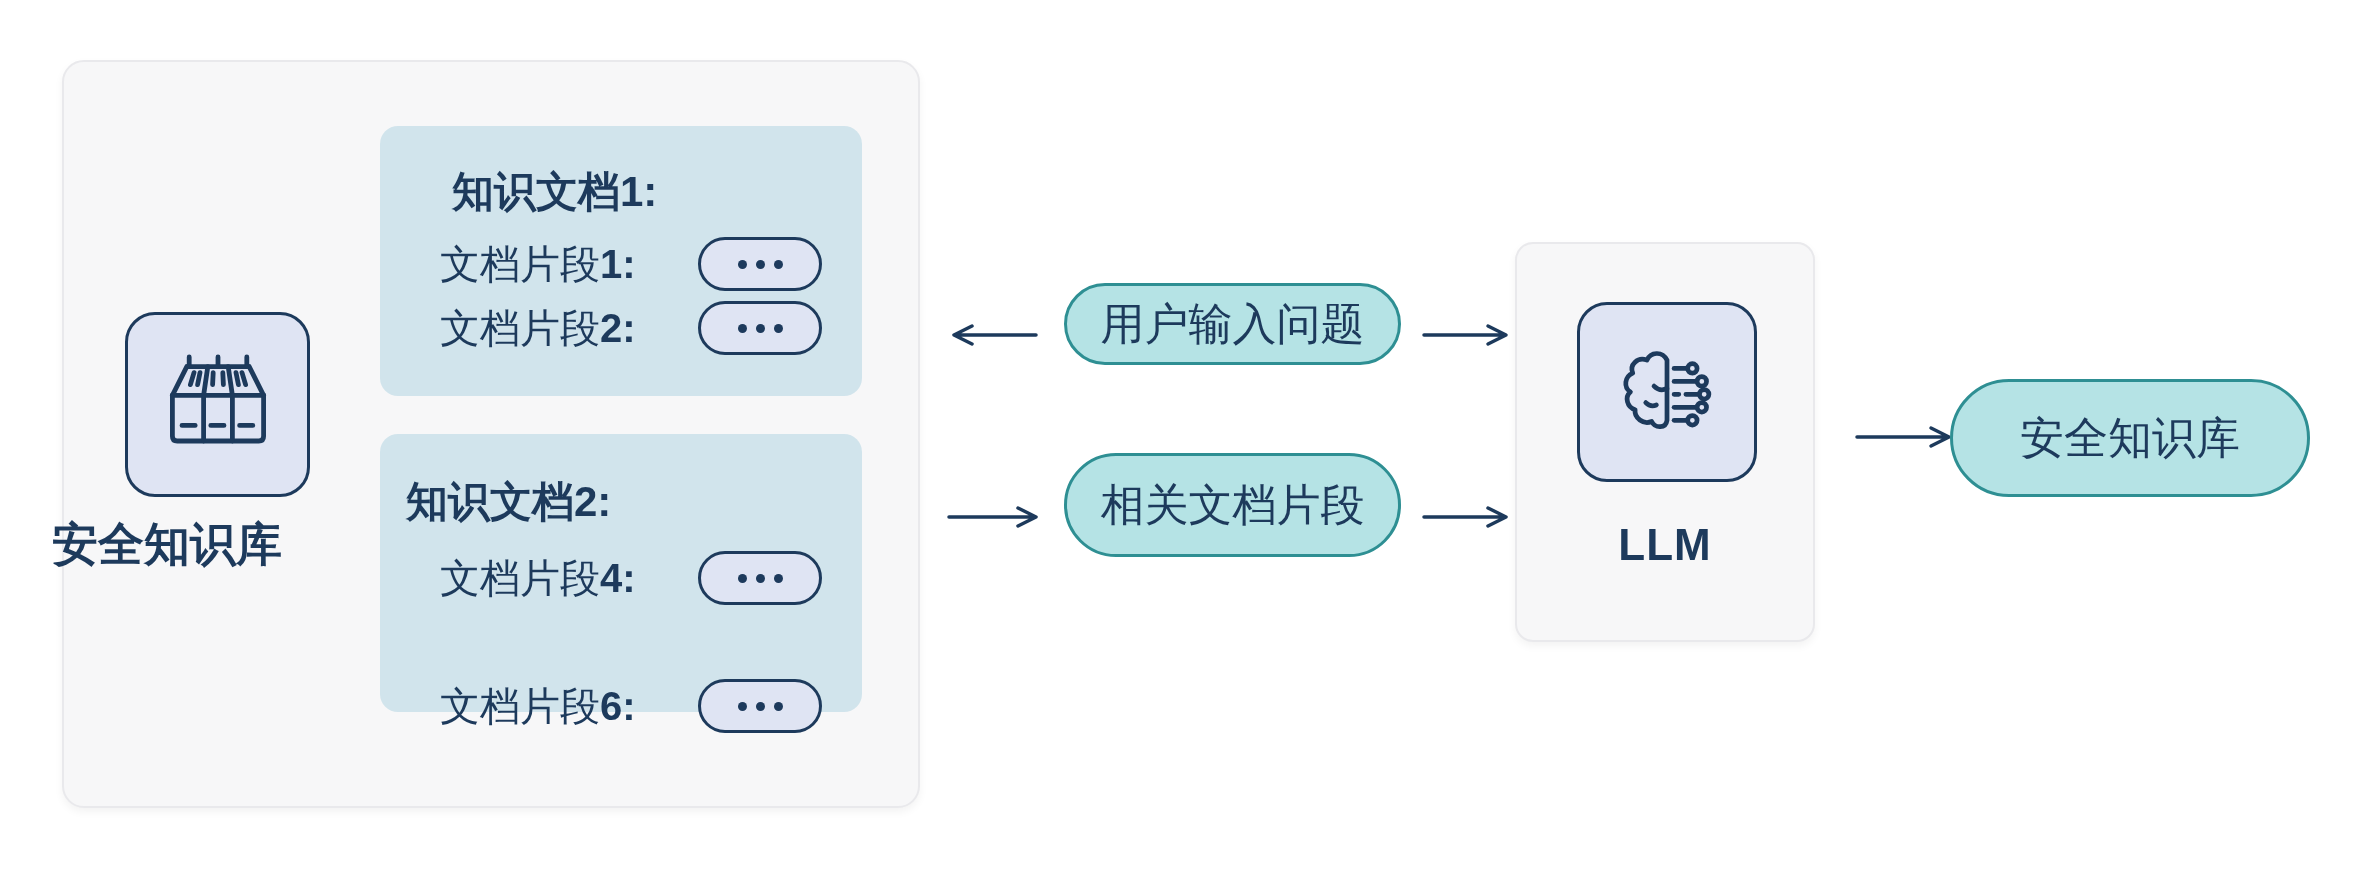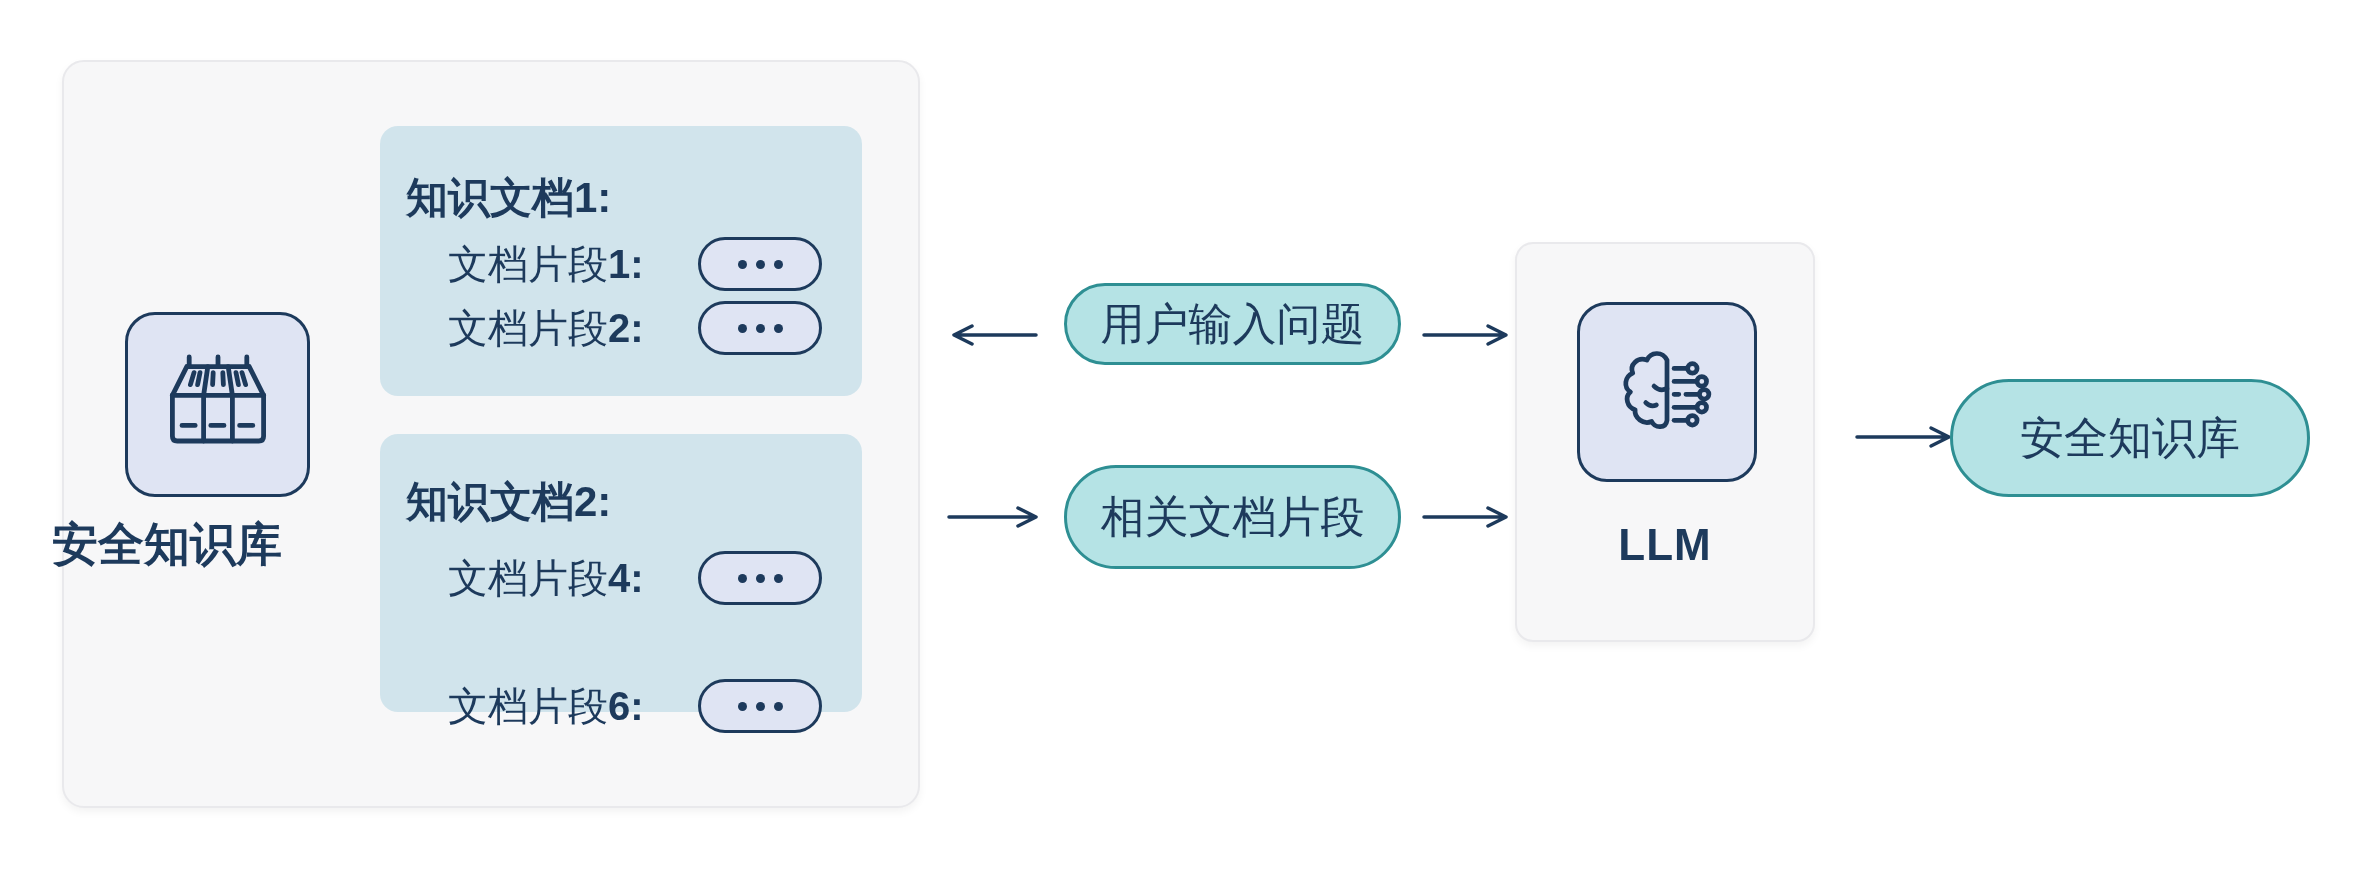--- a/index.html
+++ b/index.html
@@ -28,36 +28,36 @@
 
   #kb-label{position:absolute;left:-12px;top:452px;width:330px;text-align:left;
             font-size:46px;font-weight:bold;color:var(--navy);}
   #llm-label{position:absolute;left:0;top:276px;width:100%;text-align:center;
              font-size:44px;font-weight:bold;letter-spacing:1px;color:var(--navy);}
 
   .doc-box{position:absolute;background:var(--docbox-fill);border-radius:18px;}
   #doc-box-1{left:316px;top:64px;width:482px;height:270px;}
   #doc-box-2{left:316px;top:372px;width:482px;height:278px;}
   .doc-title{position:absolute;left:26px;font-size:42px;font-weight:bold;color:var(--navy);}
-  #doc-box-1 .doc-title{top:44px;}
+  #doc-box-1 .doc-title{top:38px;margin-left:46px;}
   #doc-box-2 .doc-title{top:40px;}
   .doc-row{position:absolute;left:60px;right:40px;height:56px;
-           display:flex;align-items:center;justify-content:space-between;margin-left:8px;}
+           display:flex;align-items:center;justify-content:space-between;}
   .frag-label{font-size:40px;font-weight:500;color:var(--navy);white-space:nowrap;}
   .frag-label b{font-weight:bold;}
 
   .chip{width:124px;height:54px;background:var(--chip-fill);border:3px solid var(--navy);
         border-radius:27px;display:flex;align-items:center;justify-content:center;gap:9px;}
   .chip .dot{width:9px;height:9px;border-radius:50%;background:var(--navy);display:inline-block;}
 
   .pill{position:absolute;display:flex;align-items:center;justify-content:center;
         background:var(--teal-fill);border:3px solid var(--teal-border);border-radius:62px;
         font-size:44px;font-weight:500;color:var(--navy);white-space:nowrap;}
   #pill-user{left:1064px;top:283px;width:337px;height:82px;}
-  #pill-frag{left:1064px;top:465px;width:337px;height:104px;text-align:right;}
+  #pill-frag{left:1064px;top:453px;width:337px;height:104px;text-align:right;}
   #pill-out{left:1950px;top:379px;width:360px;height:118px;}
 
   .arrow{position:absolute;color:var(--navy);}
   #arrow-query-to-kb{left:945px;top:322px;}
   #arrow-query-to-llm{left:1420px;top:322px;}
   #arrow-kb-to-frag{left:945px;top:504px;}
   #arrow-frag-to-llm{left:1420px;top:504px;}
   #arrow-llm-to-out{left:1853px;top:424px;}
   .arrow svg{display:block;}
 </style>

